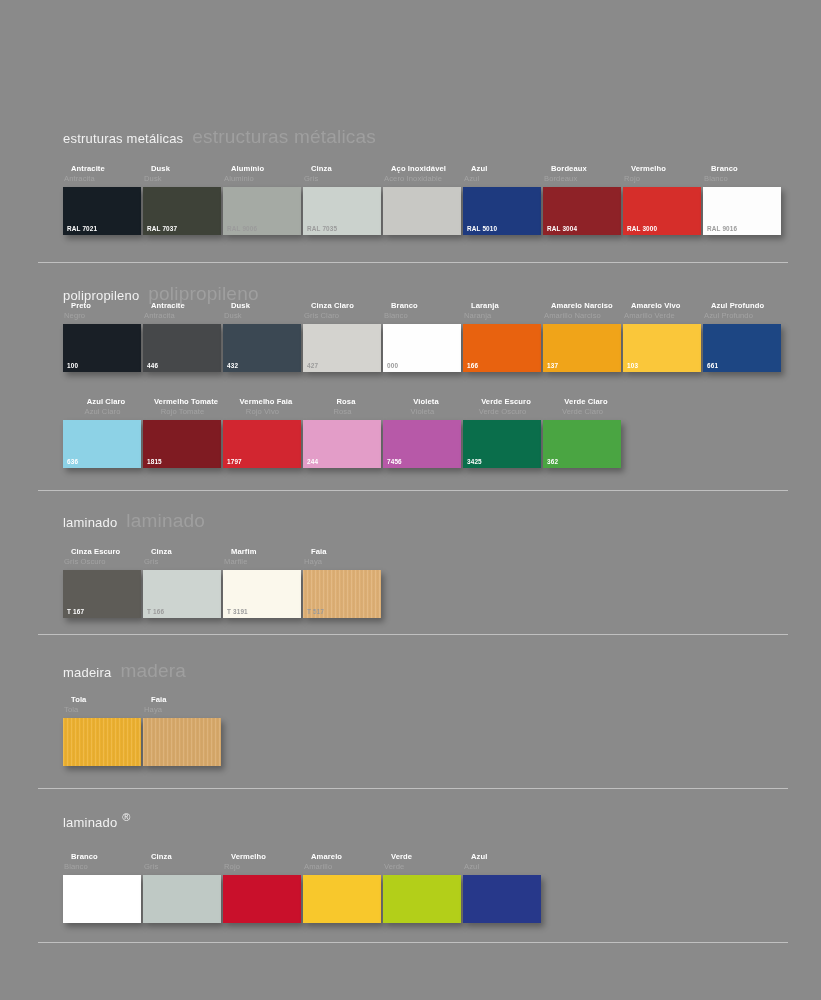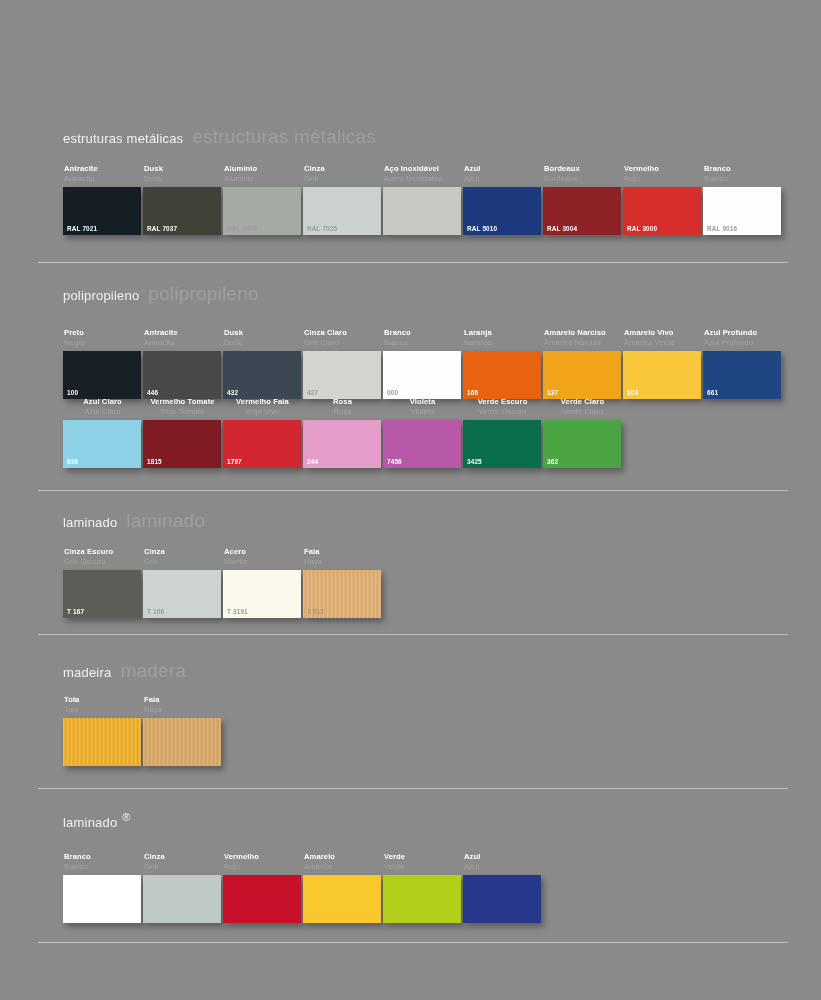--- a/index.html
+++ b/index.html
@@ -82,20 +82,21 @@
     white-space: nowrap;
   }
 
   .sw-name-pt {
     display: block;
     font-size: 7.6px;
     font-weight: bold;
     color: #ffffff;
     letter-spacing: .1px;
     margin-bottom: 2px;
+    margin-left: 7px;
   }
 
   .sw-name-es {
     display: block;
     font-size: 7.6px;
     font-weight: normal;
     color: #a3a3a3;
     letter-spacing: .1px;
   }
 
@@ -217,21 +218,21 @@
           <span class="sw-name-pt">Branco</span>
           <span class="sw-name-es">Blanco</span>
         </div>
         <div class="sw-chip" style="background: rgb(253, 253, 253);">
           <span class="sw-code dark-text">RAL 9016</span>
         </div>
       </div>
     </div>
     <div class="divider" style="top: 490px;"></div>
     <div class="sec-head" style="top: 283px;"><span class="sec-title-pt">polipropileno</span><span class="sec-title-es">polipropileno</span></div>
-    <div class="swatch-row" style="top: 329px;">
+    <div class="swatch-row" style="top: 302px;">
       <div class="swatch-cell">
         <div class="sw-labels">
           <span class="sw-name-pt">Preto</span>
           <span class="sw-name-es">Negro</span>
         </div>
         <div class="sw-chip" style="background: rgb(25, 31, 38);">
           <span class="sw-code">100</span>
         </div>
       </div>
       <div class="swatch-cell">
@@ -388,21 +389,21 @@
         <div class="sw-labels">
           <span class="sw-name-pt">Cinza</span>
           <span class="sw-name-es">Gris</span>
         </div>
         <div class="sw-chip" style="background: rgb(205, 212, 208);">
           <span class="sw-code dark-text">T 166</span>
         </div>
       </div>
       <div class="swatch-cell">
         <div class="sw-labels">
-          <span class="sw-name-pt">Acero</span>
+          <span class="sw-name-pt">Marfim</span>
           <span class="sw-name-es">Marfile</span>
         </div>
         <div class="sw-chip" style="background: rgb(251, 248, 236);">
           <span class="sw-code dark-text">T 3191</span>
         </div>
       </div>
       <div class="swatch-cell">
         <div class="sw-labels">
           <span class="sw-name-pt">Faia</span>
           <span class="sw-name-es">Haya</span>

